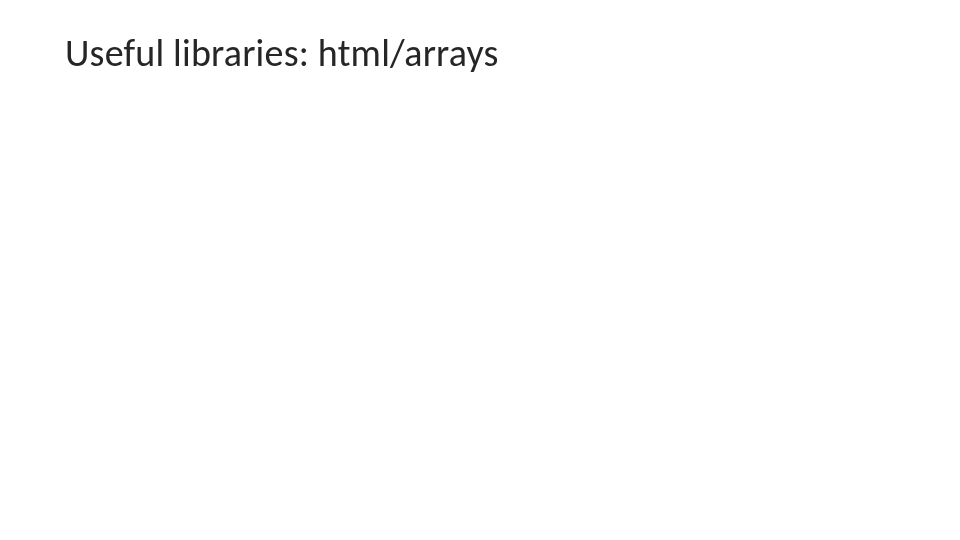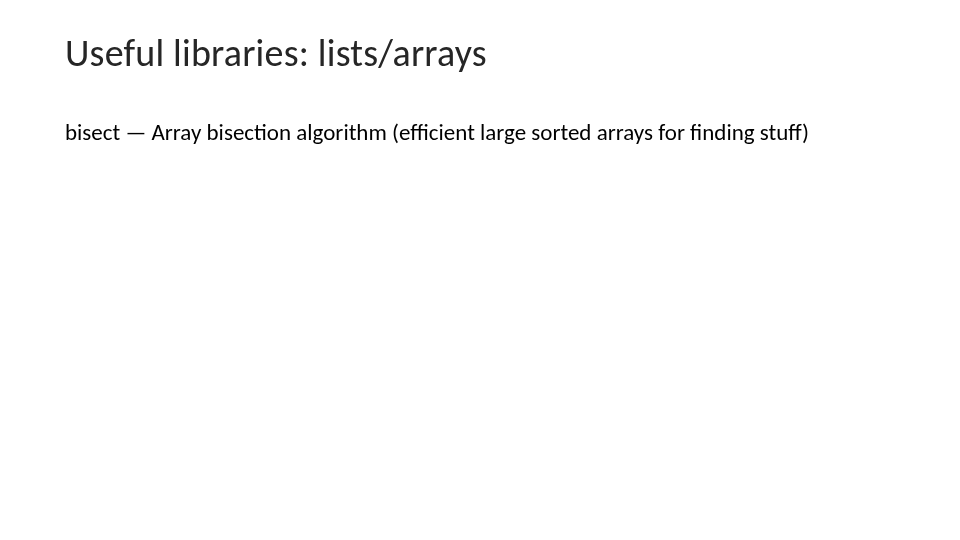--- a/index.html
+++ b/index.html
@@ -31,17 +31,17 @@
     }
     .link {
       text-decoration: underline;
       color: #0563c1;
       cursor: pointer;
     }
   </style>
 </head>
 <body>
 
-<h1 class="title">Useful libraries: lists/arrays</h1>
+<h1 class="title">Useful libraries: html/arrays</h1>
 
 <p class="body-text">
-  <span>bisect — Array bisection algorithm (efficient large sorted arrays for finding stuff)</span><br>
+  <br>
 </p>
 
 </body></html>

